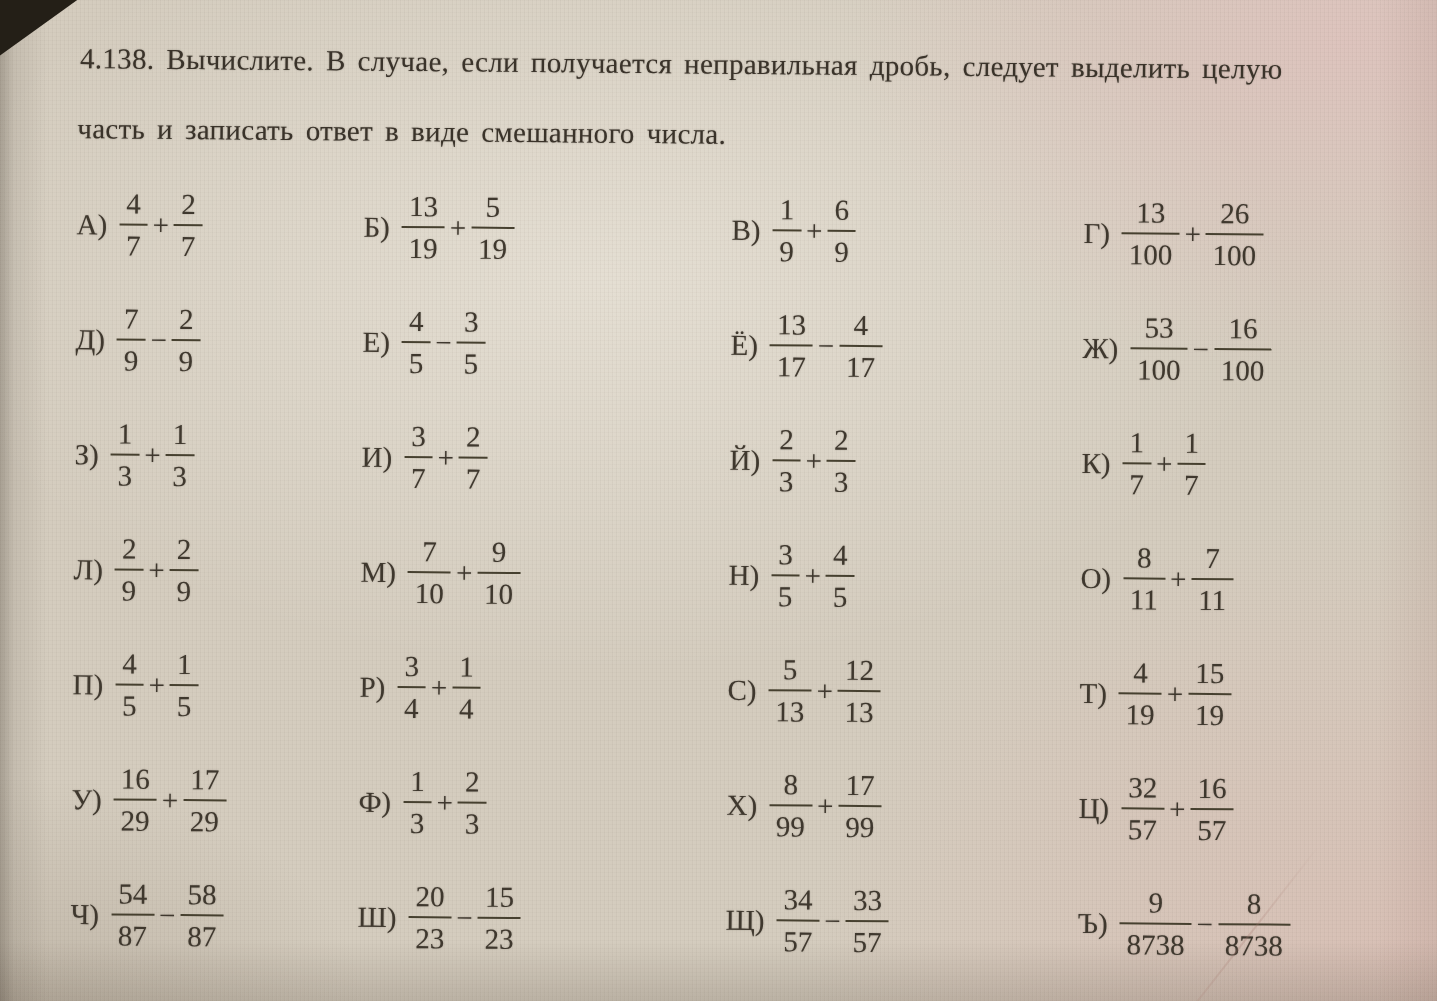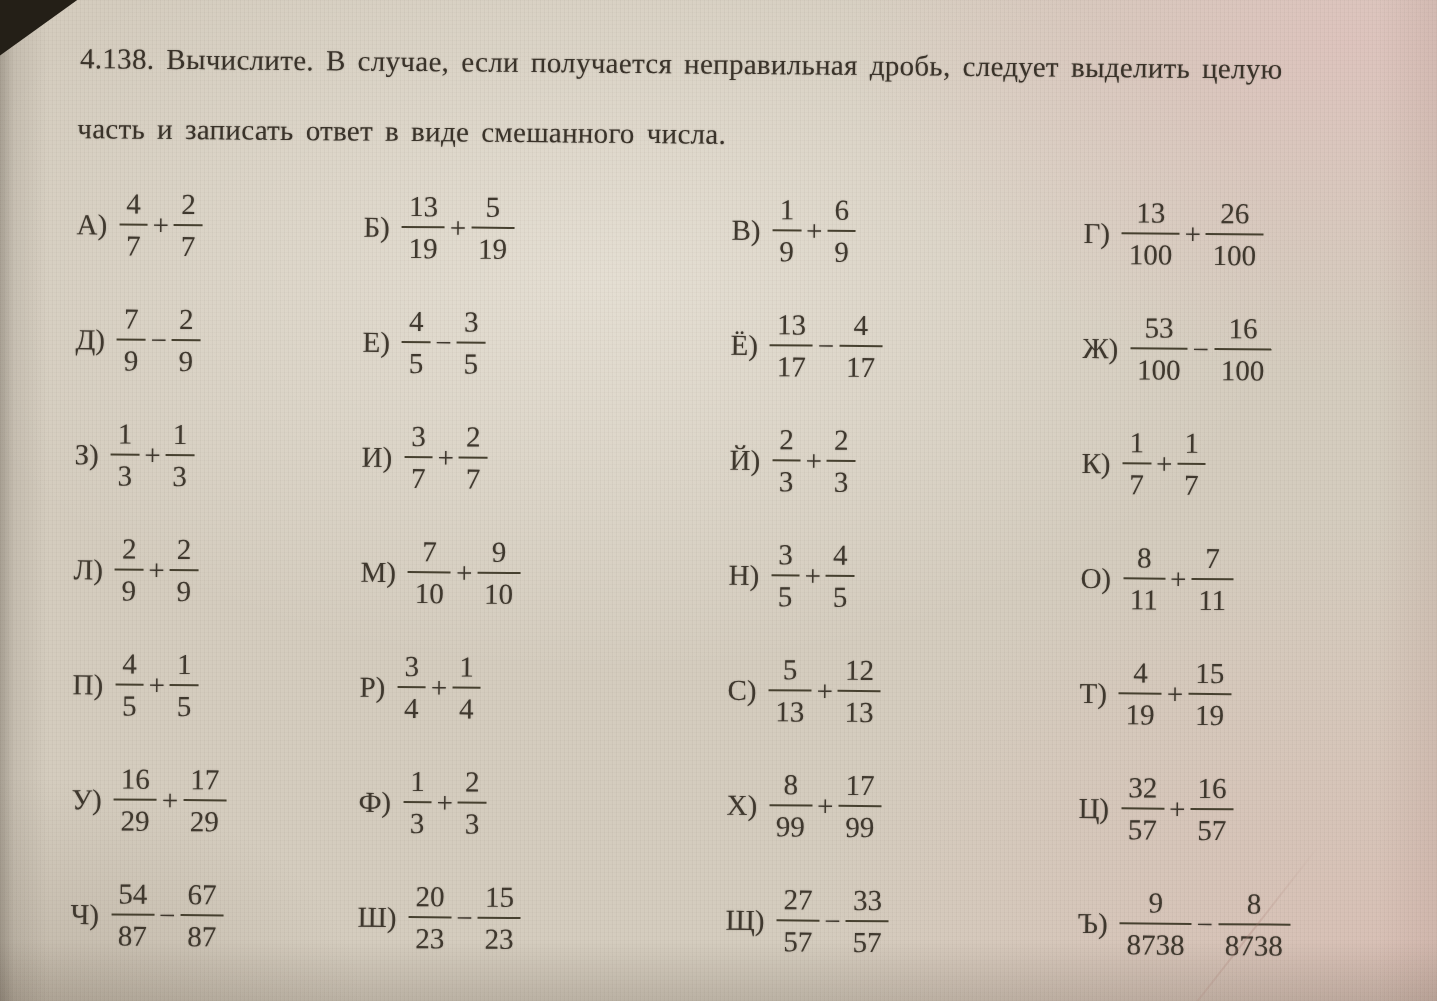--- a/index.html
+++ b/index.html
@@ -383,42 +383,42 @@
     </div>
 
     <div class="cell">
       <span class="plabel">Ч)</span>
       <span class="frac">
           <span class="num">54</span>
           <span class="den">87</span>
         </span>
       <span class="op">−</span>
       <span class="frac">
-          <span class="num">67</span>
+          <span class="num">58</span>
           <span class="den">87</span>
         </span>
     </div>
 
     <div class="cell">
       <span class="plabel">Ш)</span>
       <span class="frac">
           <span class="num">20</span>
           <span class="den">23</span>
         </span>
       <span class="op">−</span>
       <span class="frac">
           <span class="num">15</span>
           <span class="den">23</span>
         </span>
     </div>
 
     <div class="cell">
       <span class="plabel">Щ)</span>
       <span class="frac">
-          <span class="num">27</span>
+          <span class="num">34</span>
           <span class="den">57</span>
         </span>
       <span class="op">−</span>
       <span class="frac">
           <span class="num">33</span>
           <span class="den">57</span>
         </span>
     </div>
 
     <div class="cell">

